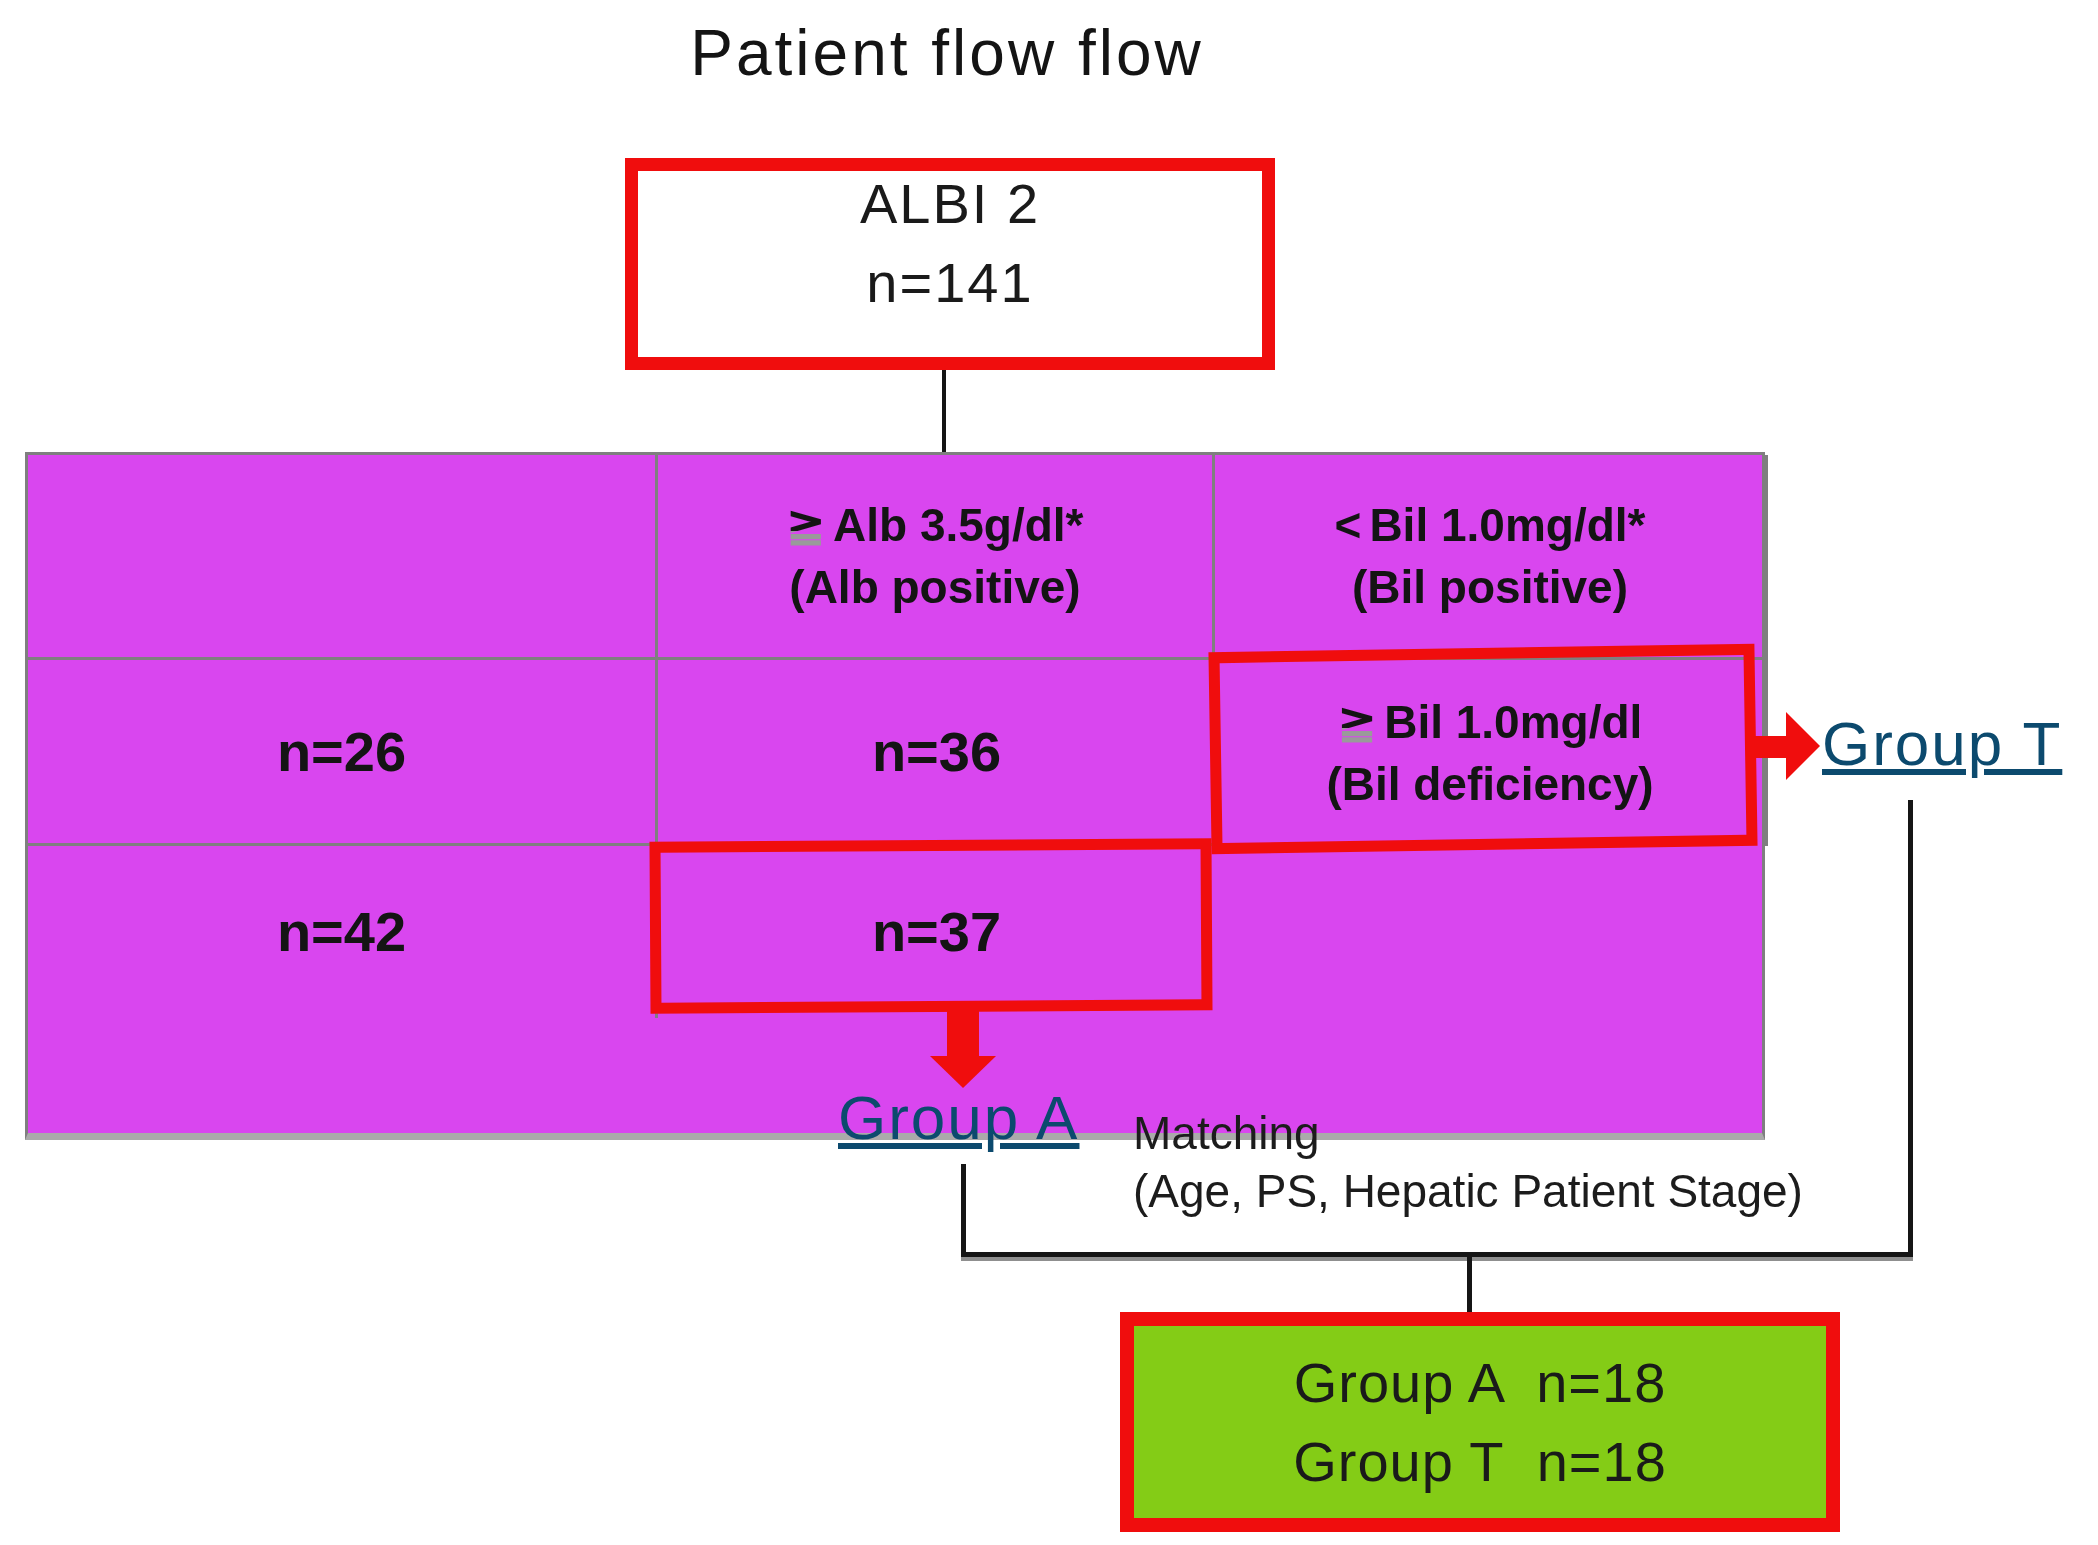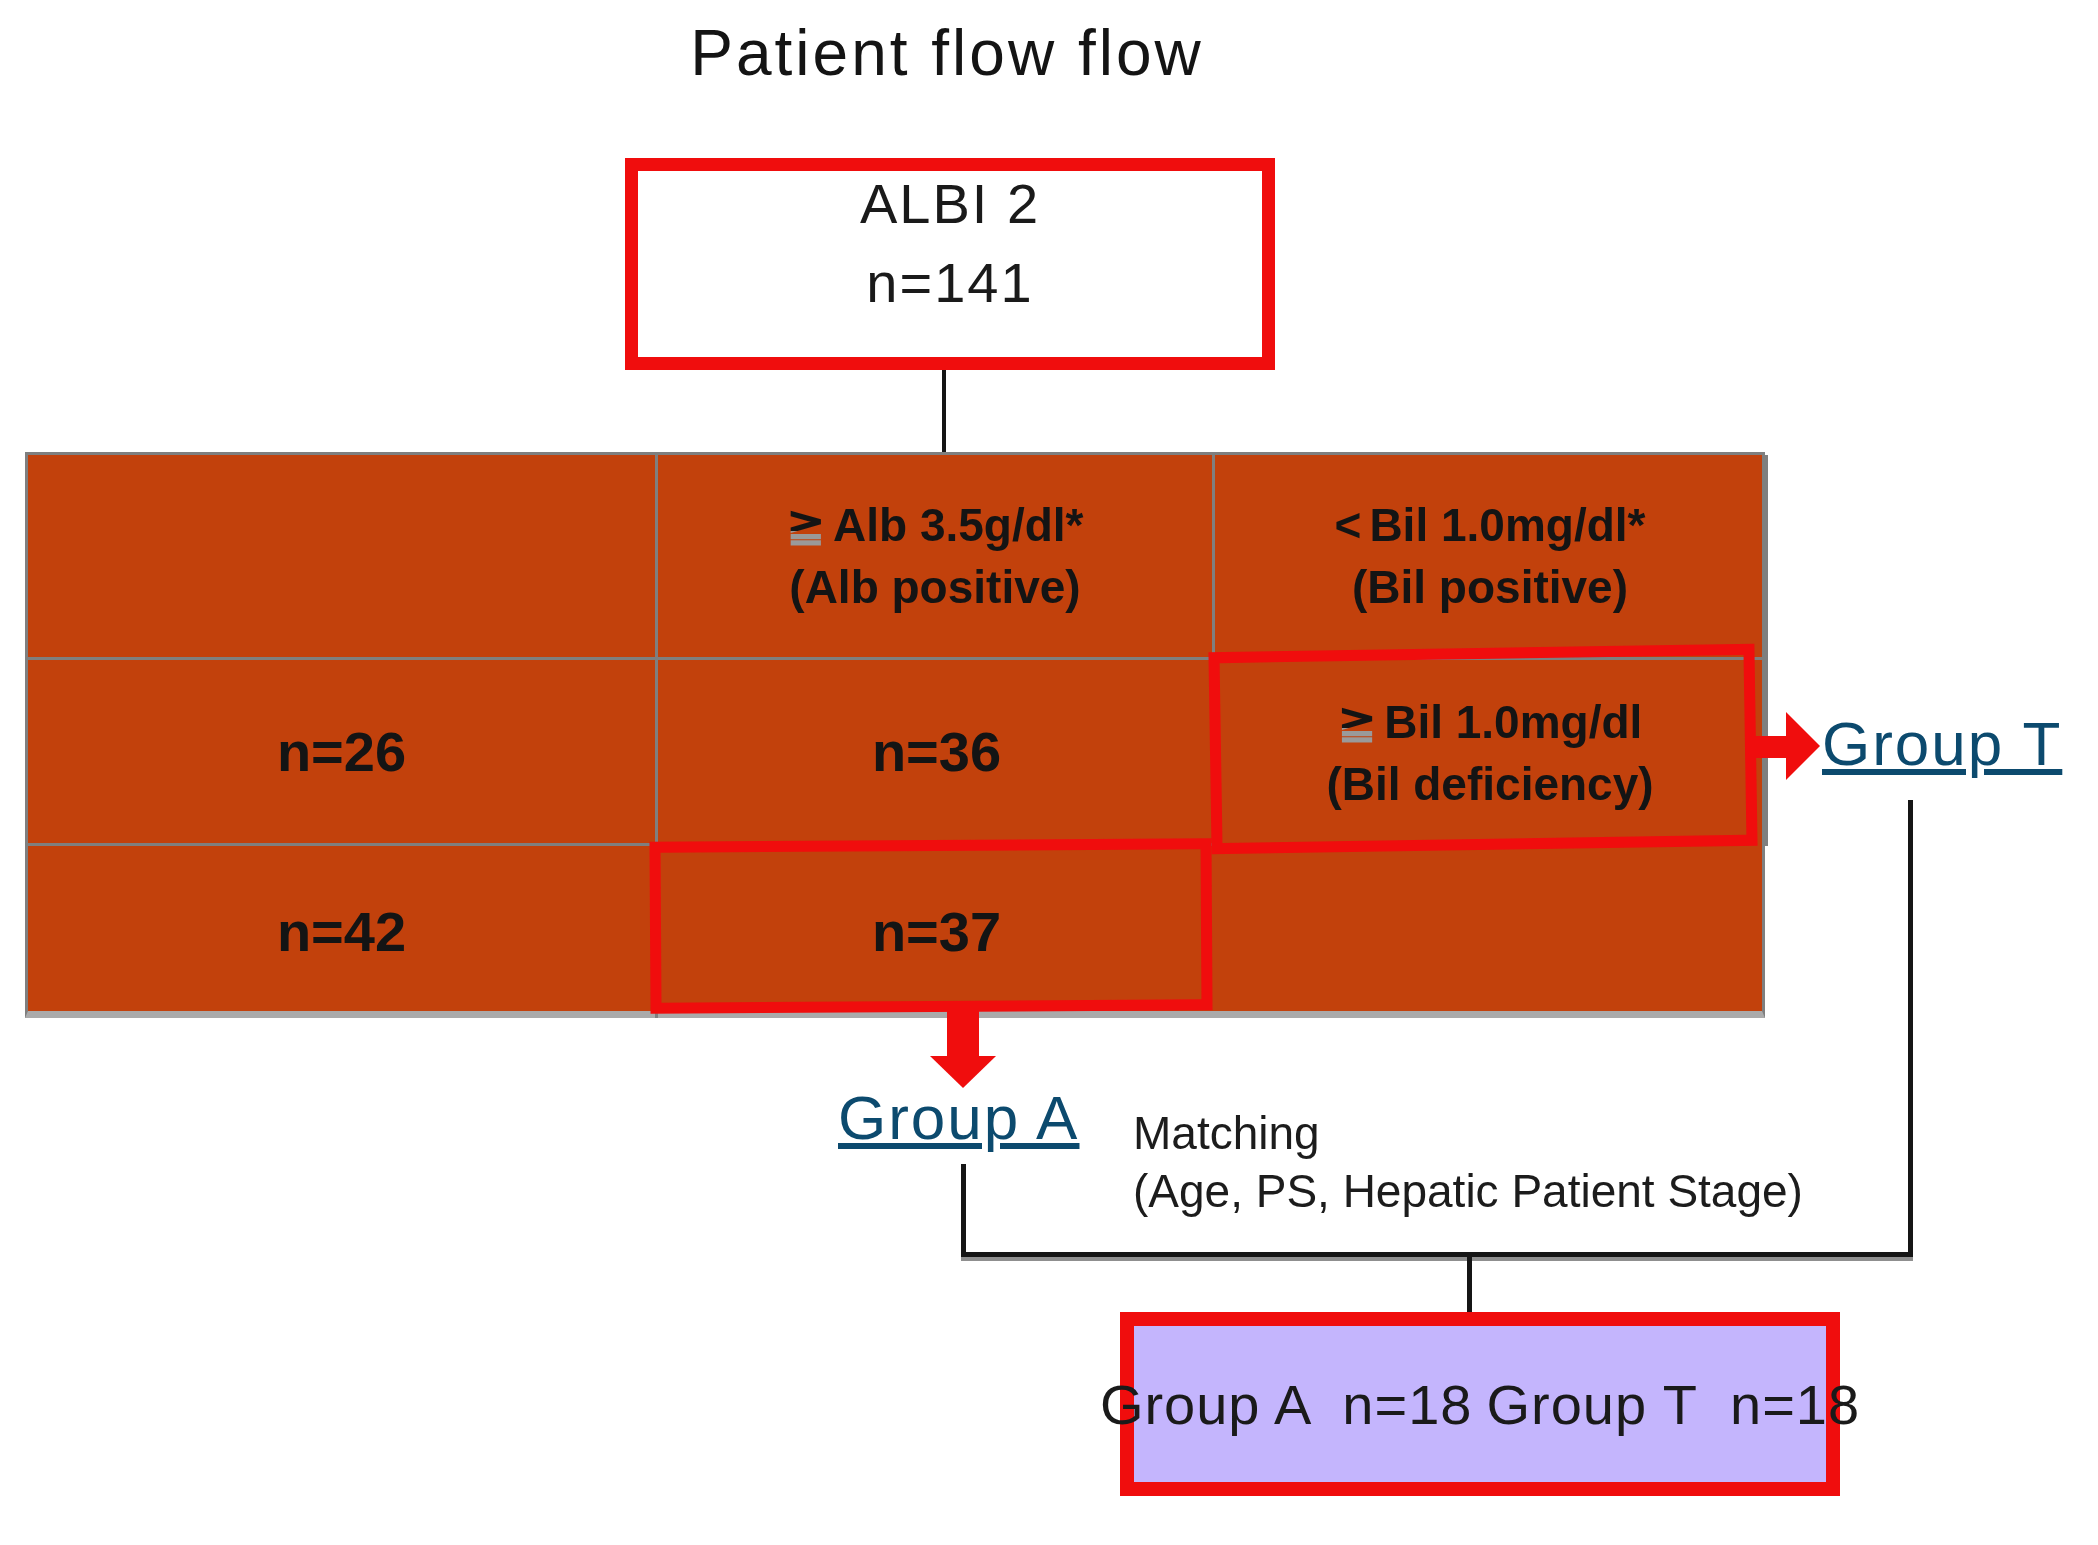--- a/index.html
+++ b/index.html
@@ -25,27 +25,27 @@
   .albi-box{
     left:625px;top:158px;width:650px;height:212px;
     border:13px solid #f00d0d;background:#fff;
     display:flex;flex-direction:column;align-items:center;
     gap:14px;font-size:56px;letter-spacing:2px;color:#1a1a1a;
   }
   .v-line-root{left:942px;top:370px;width:4px;height:82px;background:#151515;}
 
   
   .ptable{
-    left:25px;top:452px;width:1740px;height:566px;
+    left:25px;top:452px;width:1740px;height:688px;
     display:grid;
     grid-template-columns:630px 557px 553px;
     grid-template-rows:205px 186px 172px;
     border:3px solid #7f7f7f;
     border-bottom:7px solid #aaaaaa;
-    background:#c2410c;
+    background:#d946ef;
   }
   .cell{
     border-right:3px solid #7f7f7f;border-bottom:3px solid #7f7f7f;
     display:flex;flex-direction:column;align-items:center;justify-content:center;
     box-sizing:border-box;text-align:center;
     font-weight:700;font-size:46px;line-height:62px;color:#141414;
   }
   .cell.last-col{border-right:none;}
   .cell.last-row{border-bottom:none;}
   .nval{font-size:56px;}
@@ -87,23 +87,23 @@
 
   
   .conn{background:#151515;z-index:3;}
   .conn-a-v{left:961px;top:1164px;width:5px;height:92px;}
   .conn-h{left:961px;top:1252px;width:952px;height:5px;box-shadow:0 4px 0 #8f8f8f;}
   .conn-t-v{left:1908px;top:800px;width:5px;height:456px;}
   .conn-mid-v{left:1467px;top:1257px;width:5px;height:58px;}
 
   
   .result-box{
-    left:1120px;top:1312px;width:720px;height:184px;
-    border:14px solid #f00d0d;background:#c4b5fd;z-index:5;
-    display:flex;align-items:center;justify-content:center;
+    left:1120px;top:1312px;width:720px;height:220px;
+    border:14px solid #f00d0d;background:#84cc16;z-index:5;
+    display:flex;flex-direction:column;align-items:center;justify-content:center;
     gap:14px;font-size:56px;letter-spacing:1px;color:#1a1a1a;
   }
   .result-box .rline{white-space:pre;}
 </style>
 </head>
 <body>
 
 <div class="canvas">
 
   <div class="abs page-title">Patient flow flow</div>

